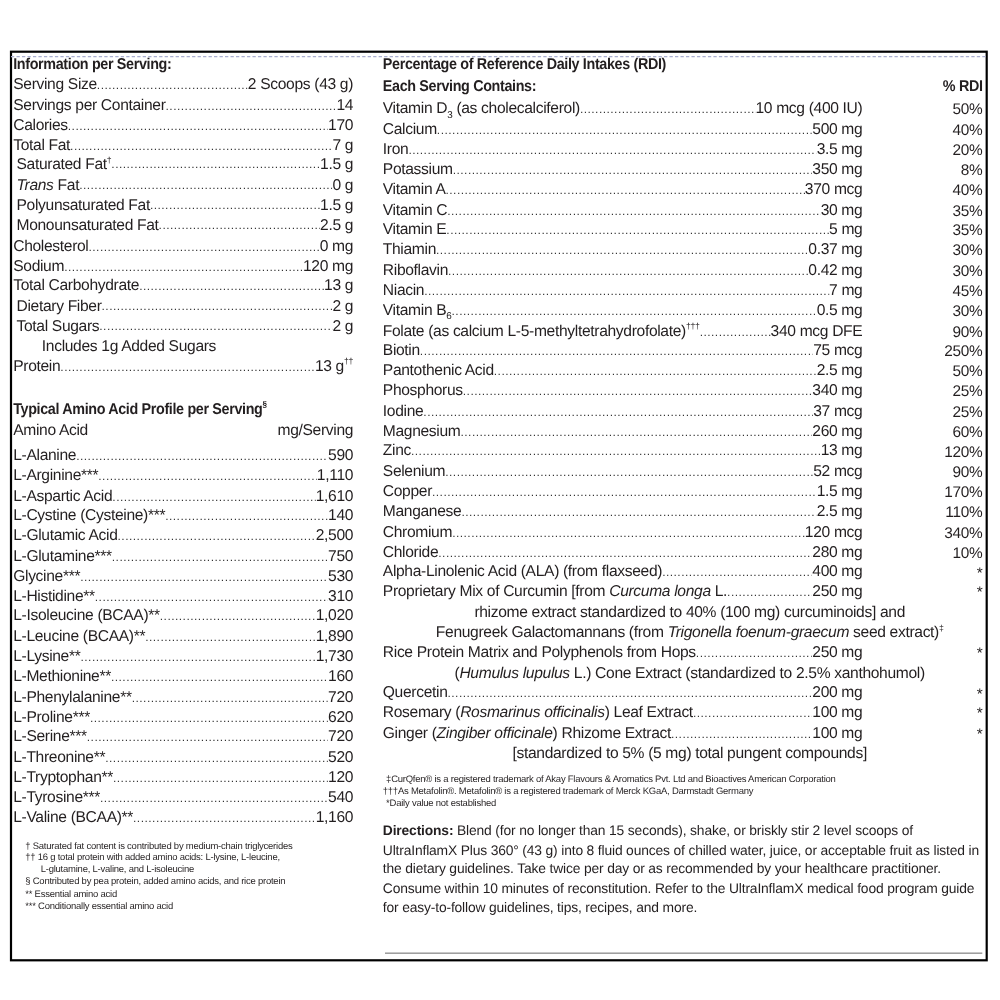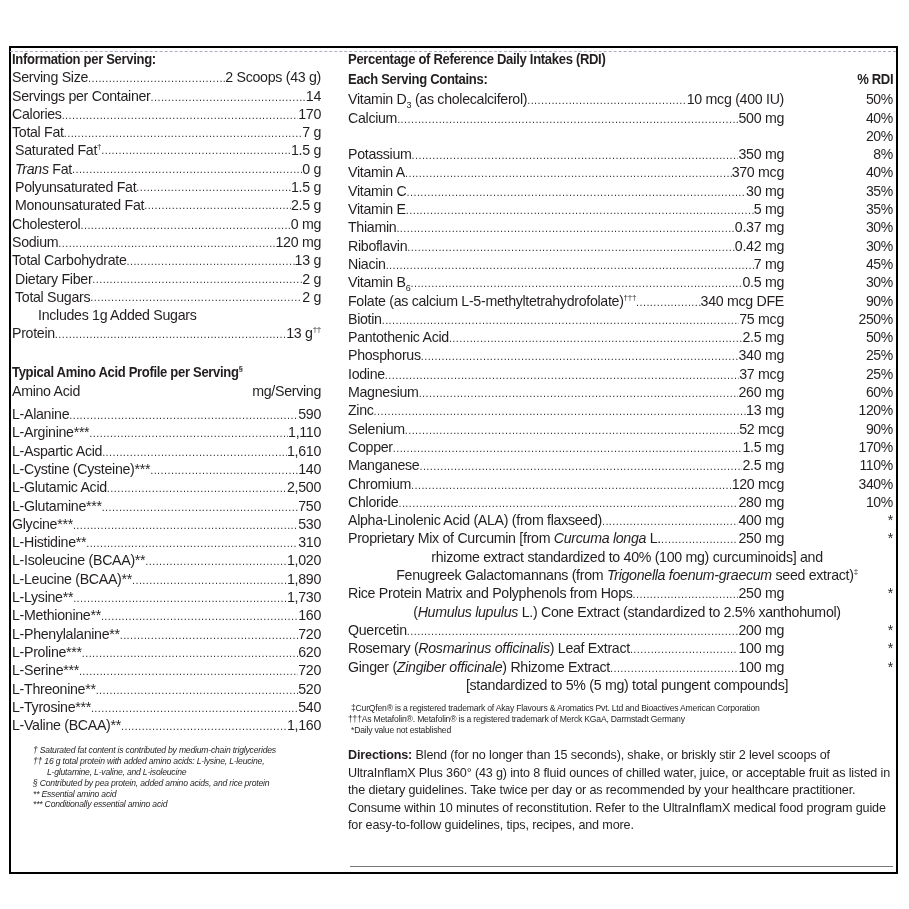--- a/index.html
+++ b/index.html
@@ -204,33 +204,38 @@
         <span class="lbl">L-Serine***</span>
         <span class="dots"></span>
         <span class="val">720</span>
       </div>
       <div class="row">
         <span class="lbl">L-Threonine**</span>
         <span class="dots"></span>
         <span class="val">520</span>
       </div>
       <div class="row">
+        <span class="lbl">L-Tryptophan**</span>
+        <span class="dots"></span>
+        <span class="val">120</span>
+      </div>
+      <div class="row">
         <span class="lbl">L-Tyrosine***</span>
         <span class="dots"></span>
         <span class="val">540</span>
       </div>
       <div class="row">
         <span class="lbl">L-Valine (BCAA)**</span>
         <span class="dots"></span>
         <span class="val">1,160</span>
       </div>
     </div>
 
   <div style="height:11px"></div>
-  <div id="left-fn" style="padding-left:21px;font-style:italic;">
+  <div id="left-fn" style="padding-left:11px;">
       <div class="small">† Saturated fat content is contributed by medium-chain triglycerides</div>
       <div class="small">†† 16 g total protein with added amino acids: L-lysine, L-leucine,</div>
       <div class="small" style="padding-left: 14px;">L-glutamine, L-valine, and L-isoleucine</div>
       <div class="small">§ Contributed by pea protein, added amino acids, and rice protein</div>
       <div class="small">** Essential amino acid</div>
       <div class="small">*** Conditionally essential amino acid</div>
     </div>
 </div>
 
 <div class="col-right">
@@ -250,20 +255,25 @@
       </div>
       <div class="rrow">
         <div class="main">
           <span class="lbl"><span>Calcium</span></span>
           <span class="dots"></span>
           <span class="val">500 mg</span>
         </div>
         <div class="pct">40%</div>
       </div>
       <div class="rrow">
+        <div class="main">
+          <span class="lbl"><span>Iron</span></span>
+          <span class="dots"></span>
+          <span class="val">3.5 mg</span>
+        </div>
         <div class="pct">20%</div>
       </div>
       <div class="rrow">
         <div class="main">
           <span class="lbl"><span>Potassium</span></span>
           <span class="dots"></span>
           <span class="val">350 mg</span>
         </div>
         <div class="pct">8%</div>
       </div>

